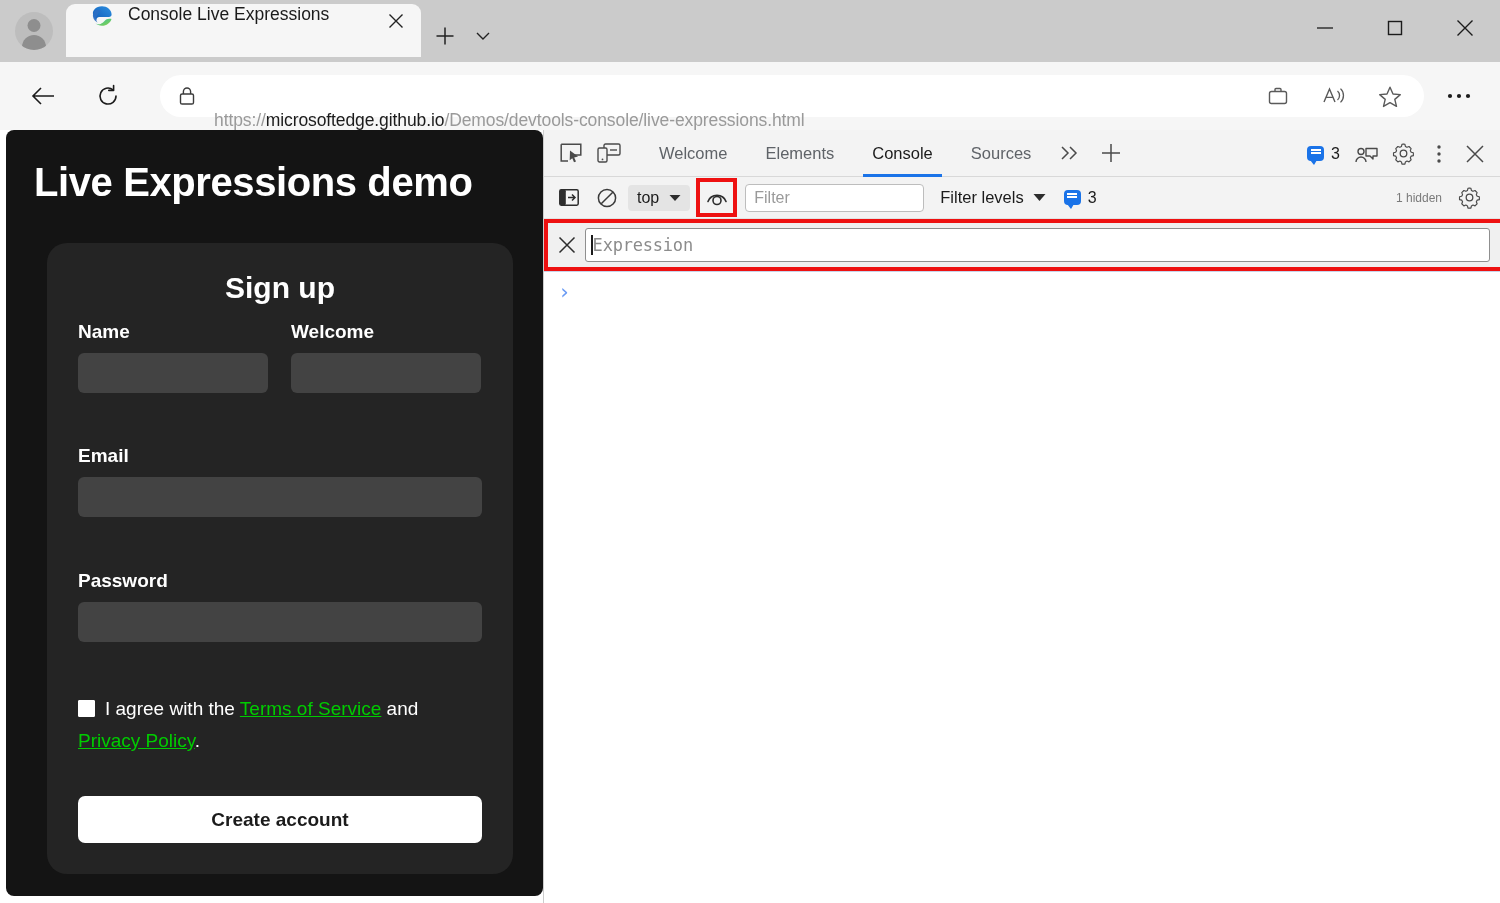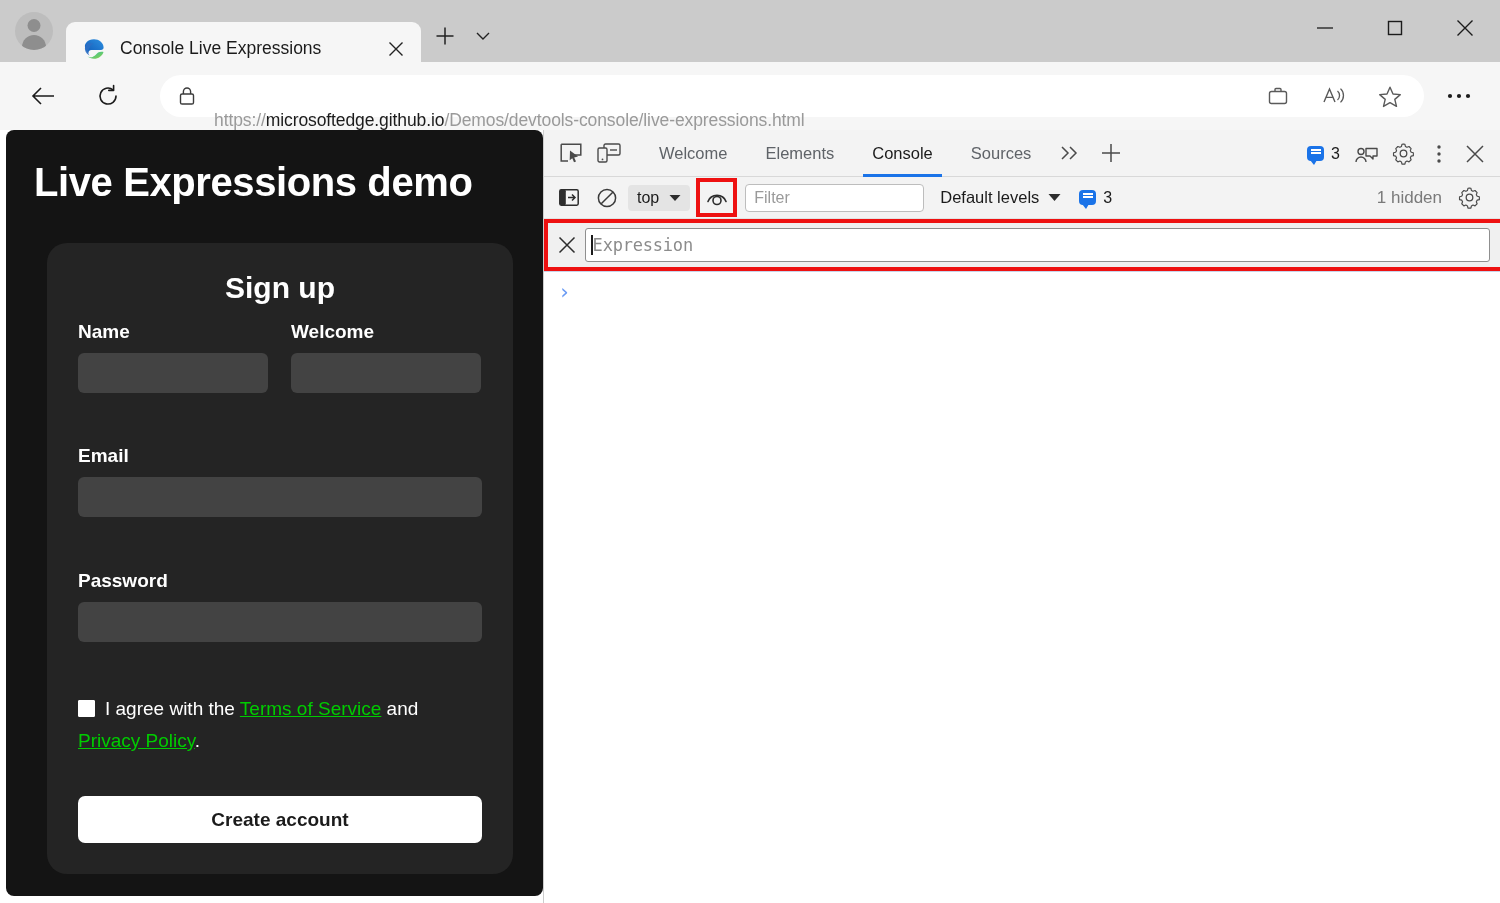--- a/index.html
+++ b/index.html
@@ -58,27 +58,26 @@
     position: absolute;
     left: 50%; top: 23px;
     transform: translateX(-50%);
     width: 24px; height: 18px;
     border-radius: 12px 12px 0 0;
     background: #8e8e8e;
   }
 
   .tab {
     position: absolute;
-    left: 66px; top: 22px;
+    left: 66px; top: 4px;
     width: 355px; height: 53px;
     background: #f6f6f6;
     border-radius: 9px 9px 0 0;
     display: flex;
-    align-items: center;
-    padding-left: 16px;
+    padding-left: 24px;
   }
   .tab-favicon {
     width: 24px; height: 24px;
     flex: 0 0 24px;
     position: relative;
   }
   .tab-title {
     margin-left: 14px;
     font-size: 17.5px;
     color: #1b1b1b;
@@ -447,21 +446,21 @@
     color: #1b1b1b;
   }
   .fb-tail {
     position: absolute;
     right: 10px;
     display: flex;
     align-items: center;
     gap: 10px;
   }
   .hidden-text {
-    font-size: 17px;
+    font-size: 12px;
     color: #7a7a7a;
   }
 
   
   .live-expr-zone {
     position: relative;
     height: 52px;
     background: #f0f0f0;
     border: 4px solid #ee1111;
     border-left: none;
@@ -790,21 +789,21 @@
         <svg width="22" height="18" viewBox="0 0 22 18">
           <path d="M2 12.5 a9.5 9 0 0 1 18 0" fill="none" stroke="#2d2d2d" stroke-width="1.6" stroke-linecap="round"></path>
           <circle cx="11" cy="11.5" r="4" fill="none" stroke="#2d2d2d" stroke-width="1.6"></circle>
         </svg>
         <span class="hl-box"></span>
       </span>
 
       <input class="filter-input" type="text" placeholder="Filter" style="">
 
       <span class="levels">
-        <span>Default levels</span>
+        <span>Filter levels</span>
         <span>
           <svg width="13" height="9" viewBox="0 0 13 9">
               <path d="M0.5 1 L6.5 8 L12.5 1 Z" fill="#2d2d2d"></path>
             </svg>
         </span>
       </span>
 
       <span class="fb-msgcount">
         <span class="bubble"></span>
         <span>3</span>

